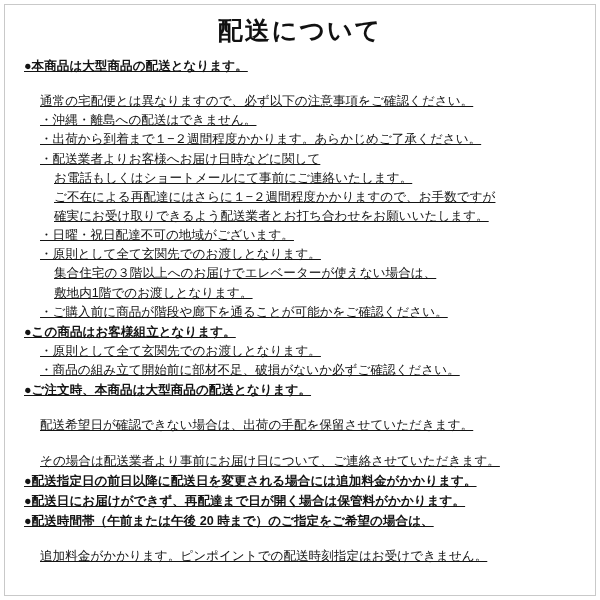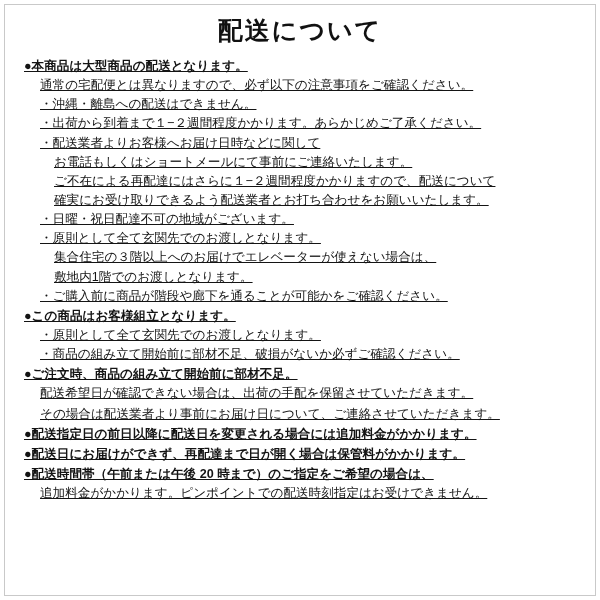--- a/index.html
+++ b/index.html
@@ -57,20 +57,21 @@
   }
   
   .lvl-bullet {
     font-weight: bold;
     text-indent: 0;
     padding-left: 0;
   }
   
   .lvl-1 {
     padding-left: 16px;
+    margin-top: 16px;
   }
   
   .lvl-1b {
     padding-left: 16px;
   }
   
   .lvl-2 {
     padding-left: 30px;
   }
 </style>
@@ -84,37 +85,37 @@
 
   <div class="content">
 
     <div class="block">
       <div class="line lvl-bullet">●本商品は大型商品の配送となります。</div>
       <div class="line lvl-1">通常の宅配便とは異なりますので、必ず以下の注意事項をご確認ください。</div>
       <div class="line lvl-1b">・沖縄・離島への配送はできません。</div>
       <div class="line lvl-1b">・出荷から到着まで１−２週間程度かかります。あらかじめご了承ください。</div>
       <div class="line lvl-1b">・配送業者よりお客様へお届け日時などに関して</div>
       <div class="line lvl-2">お電話もしくはショートメールにて事前にご連絡いたします。</div>
-      <div class="line lvl-2">ご不在による再配達にはさらに１−２週間程度かかりますので、配送について</div>
+      <div class="line lvl-2">ご不在による再配達にはさらに１−２週間程度かかりますので、お手数ですが</div>
       <div class="line lvl-2">確実にお受け取りできるよう配送業者とお打ち合わせをお願いいたします。</div>
       <div class="line lvl-1b">・日曜・祝日配達不可の地域がございます。</div>
       <div class="line lvl-1b">・原則として全て玄関先でのお渡しとなります。</div>
       <div class="line lvl-2">集合住宅の３階以上へのお届けでエレベーターが使えない場合は、</div>
       <div class="line lvl-2">敷地内1階でのお渡しとなります。</div>
       <div class="line lvl-1b">・ご購入前に商品が階段や廊下を通ることが可能かをご確認ください。</div>
     </div>
 
     <div class="block">
       <div class="line lvl-bullet">●この商品はお客様組立となります。</div>
       <div class="line lvl-1b">・原則として全て玄関先でのお渡しとなります。</div>
       <div class="line lvl-1b">・商品の組み立て開始前に部材不足、破損がないか必ずご確認ください。</div>
     </div>
 
     <div class="block">
-      <div class="line lvl-bullet">●ご注文時、商品の組み立て開始前に部材不足。</div>
+      <div class="line lvl-bullet">●ご注文時、本商品は大型商品の配送となります。</div>
       <div class="line lvl-1">配送希望日が確認できない場合は、出荷の手配を保留させていただきます。</div>
     </div>
 
     <div class="block">
       <div class="line lvl-1">その場合は配送業者より事前にお届け日について、ご連絡させていただきます。</div>
     </div>
 
     <div class="block">
       <div class="line lvl-bullet">●配送指定日の前日以降に配送日を変更される場合には追加料金がかかります。</div>
     </div>

